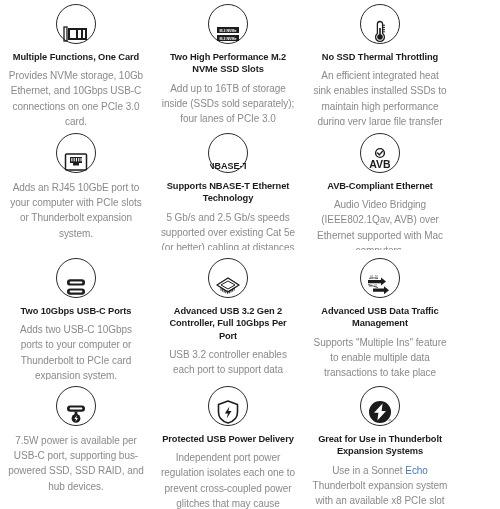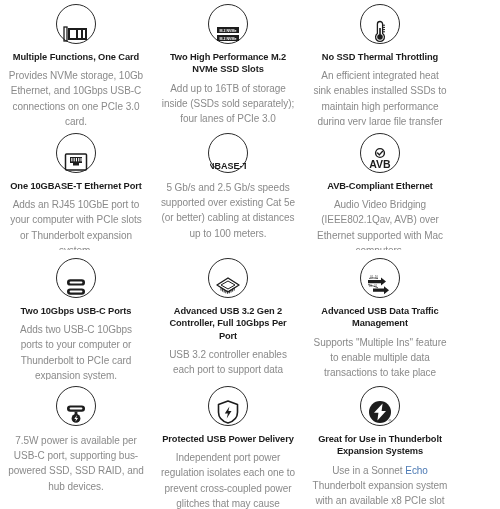--- a/index.html
+++ b/index.html
@@ -117,30 +117,30 @@
       <svg width="24" height="20" viewBox="0 0 24 20">
         <rect x="1.5" y="2" width="21" height="16" rx="1" fill="none" stroke="#1c1c1c" stroke-width="1.5"></rect>
         <path d="M6 5 h12 v6 h-3 v2.5 h-6 V11 H6 Z" fill="#1c1c1c"></path>
         <rect x="7.3" y="6" width="1.1" height="3.4" fill="#ffffff"></rect>
         <rect x="9.6" y="6" width="1.1" height="3.4" fill="#ffffff"></rect>
         <rect x="11.9" y="6" width="1.1" height="3.4" fill="#ffffff"></rect>
         <rect x="14.2" y="6" width="1.1" height="3.4" fill="#ffffff"></rect>
         <rect x="16.5" y="6" width="1.1" height="3.4" fill="#ffffff"></rect>
       </svg>
     </div>
-    <div class="feat-title">One 10GBASE-T Ethernet Port</div>
     <div class="feat-desc">Adds an RJ45 10GbE port to your computer with PCIe slots or Thunderbolt expansion system.</div>
   </div>
 
   <div class="feature-cell row2">
     <div class="icon-wrap">
       <svg width="36" height="12" viewBox="0 0 36 12">
         <text x="18" y="9.4" font-size="9" fill="#1c1c1c" text-anchor="middle" font-family="Liberation Sans, sans-serif" font-weight="bold">NBASE-T</text>
       </svg>
     </div>
+    <div class="feat-title">Supports NBASE-T Ethernet Technology</div>
     <div class="feat-desc">5 Gb/s and 2.5 Gb/s speeds supported over existing Cat 5e (or better) cabling at distances up to 100 meters.</div>
   </div>
 
   <div class="feature-cell row2">
     <div class="icon-wrap">
       <svg width="28" height="26" viewBox="0 0 28 26">
         <circle cx="14" cy="7" r="4.4" fill="none" stroke="#1c1c1c" stroke-width="1.4"></circle>
         <path d="M11.6 7 l1.7 1.9 l3.3 -3.6" fill="none" stroke="#1c1c1c" stroke-width="1.4" stroke-linecap="round" stroke-linejoin="round"></path>
         <text x="14" y="21.5" font-size="10.5" fill="#1c1c1c" text-anchor="middle" font-family="Liberation Sans, sans-serif" font-weight="bold">AVB</text>
       </svg>

